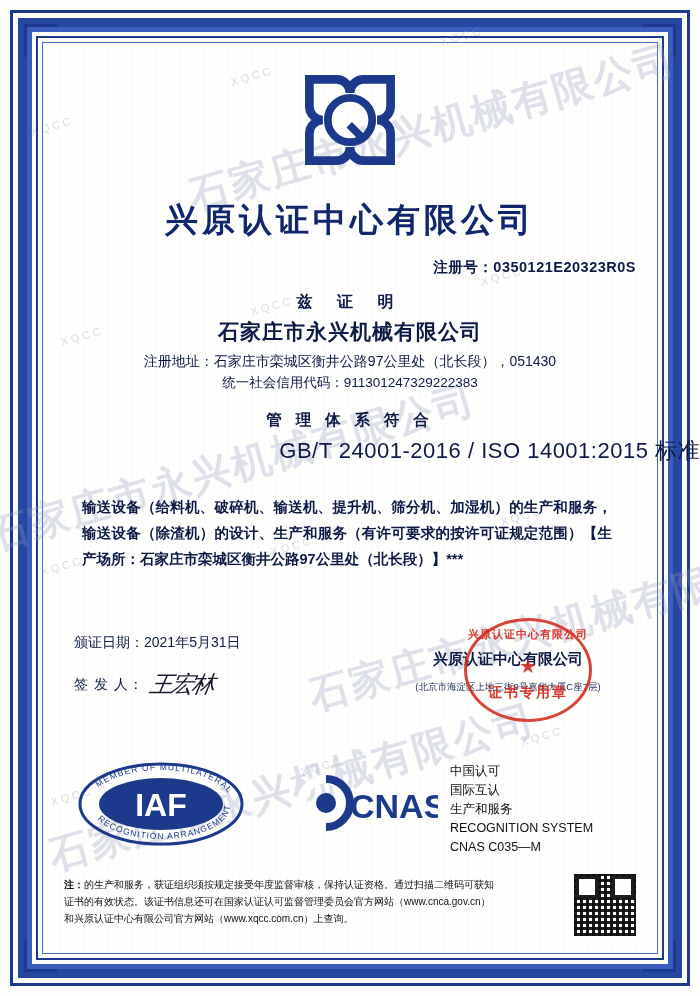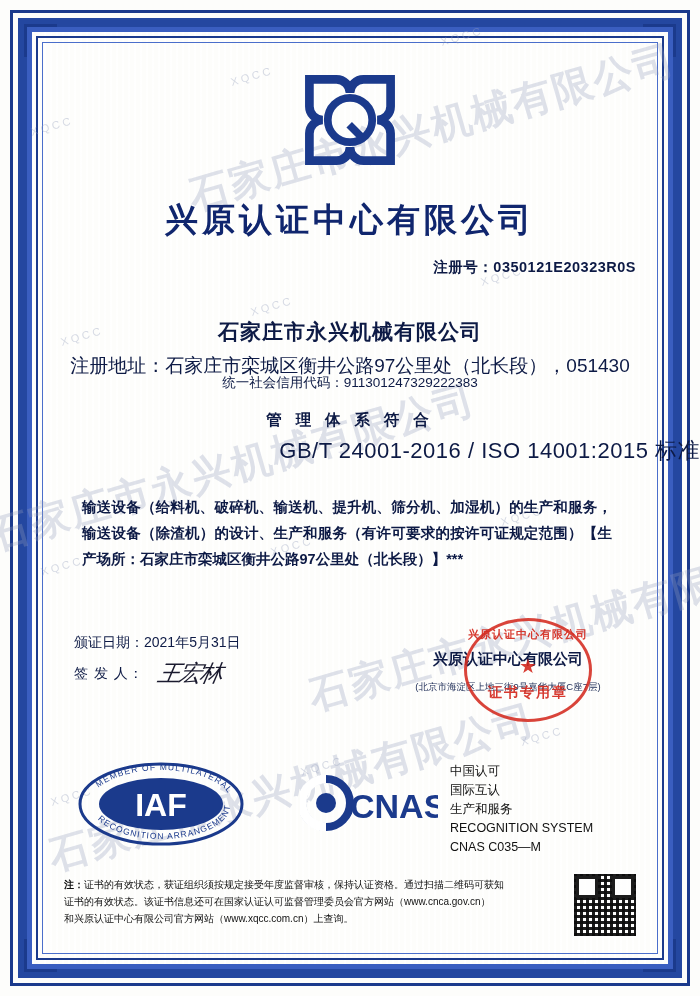--- a/index.html
+++ b/index.html
@@ -117,21 +117,21 @@
     letter-spacing: 0.5px;
   }
   .centerline {
     position: absolute;
     width: 100%;
     text-align: center;
     color: #0d1a45;
   }
   .l-hereby { top: 292px; font-size: 16px; font-weight: bold; letter-spacing: 10px; }
   .l-company { top: 318px; font-size: 21px; font-weight: bold; letter-spacing: 1px; }
-  .l-addr { top: 353px; font-size: 19px; }
+  .l-addr { top: 353px; font-size: 14px; }
   .l-credit { top: 374px; font-size: 13.5px; }
   .l-conform { top: 410px; font-size: 15.5px; font-weight: bold; letter-spacing: 5px; font-family: Liberation Serif, serif; }
   .l-standard { top: 436px; font-size: 22px; font-weight: normal; letter-spacing: 0.5px; text-align: right; }
   .l-scopehead { top: 470px; font-size: 14.5px; font-weight: bold; }
 
   .scope {
     position: absolute;
     top: 494px;
     left: 82px;
     right: 88px;
@@ -147,22 +147,21 @@
     left: 74px;
     top: 628px;
     font-size: 14px;
     color: #0d1a45;
     line-height: 29px;
   }
   .issue-block .sup { font-size: 9px; vertical-align: super; }
   .sign-row {
     display: flex;
     align-items: center;
-    margin-top: 2px;
-    gap: 8px;
+    margin-top: 13px;
   }
   .sign-label { font-size: 14px; letter-spacing: 1px; }
   .signature {
     margin-left: 6px;
     font-family: "DejaVu Serif", serif;
     font-size: 23px;
     font-style: italic;
     color: #1a1a2e;
     transform: skewX(-10deg);
     letter-spacing: -2px;
@@ -324,20 +323,21 @@
     <circle cx="60" cy="60" r="23" fill="none" stroke="#1b3a8c" stroke-width="8"></circle>
     <rect x="62" y="62" width="18" height="8" fill="#1b3a8c" transform="rotate(45 62 62)"></rect>
   </svg>
 
   <div class="title">兴原认证中心有限公司</div>
 
   <div class="regno">
     <span>注册号：</span><span>0350121E20323R0S</span>
   </div>
 
+  <div class="centerline l-hereby">兹 证 明</div>
   <div class="centerline l-company">石家庄市永兴机械有限公司</div>
   <div class="centerline l-addr">注册地址：石家庄市栾城区衡井公路97公里处（北长段），051430</div>
   <div class="centerline l-credit">统一社会信用代码：911301247329222383</div>
   <div class="centerline l-conform">管 理 体 系 符 合</div>
   <div class="centerline l-standard">GB/T 24001-2016 / ISO 14001:2015 标准</div>
 
   <div class="scope">输送设备（给料机、破碎机、输送机、提升机、筛分机、加湿机）的生产和服务，输送设备（除渣机）的设计、生产和服务（有许可要求的按许可证规定范围）【生产场所：石家庄市栾城区衡井公路97公里处（北长段）】***</div>
 
   <div class="issue-block">
     <div>
@@ -384,20 +384,20 @@
 
   <div class="cnas-text">
     <div>中国认可</div>
     <div>国际互认</div>
     <div>生产和服务</div>
     <div>RECOGNITION SYSTEM</div>
     <div>CNAS C035—M</div>
   </div>
 
   <div class="footer">
-    <span class="lbl">注：</span><span>证书的有效状态，获证组织须按规定接受年度监督审核，保持认证资格。通过扫描二维码可获知</span>
+    <span class="lbl">注：</span><span>的生产和服务，获证组织须按规定接受年度监督审核，保持认证资格。通过扫描二维码可获知</span>
     <div>证书的有效状态。该证书信息还可在国家认证认可监督管理委员会官方网站（www.cnca.gov.cn）</div>
     <div>和兴原认证中心有限公司官方网站（www.xqcc.com.cn）上查询。</div>
   </div>
 
   <div class="qr"></div>
 
 </div>
 
 </body></html>

